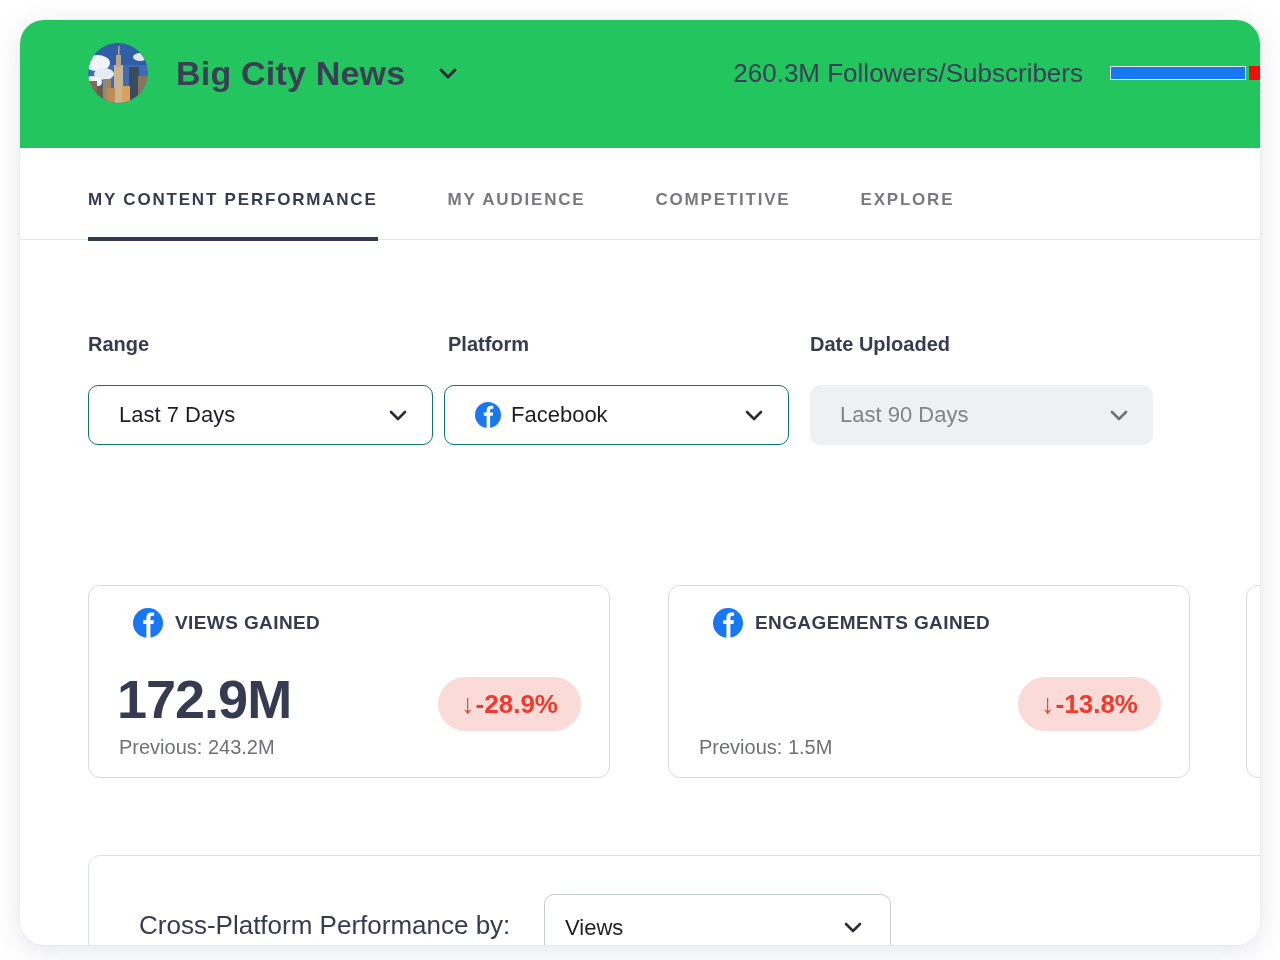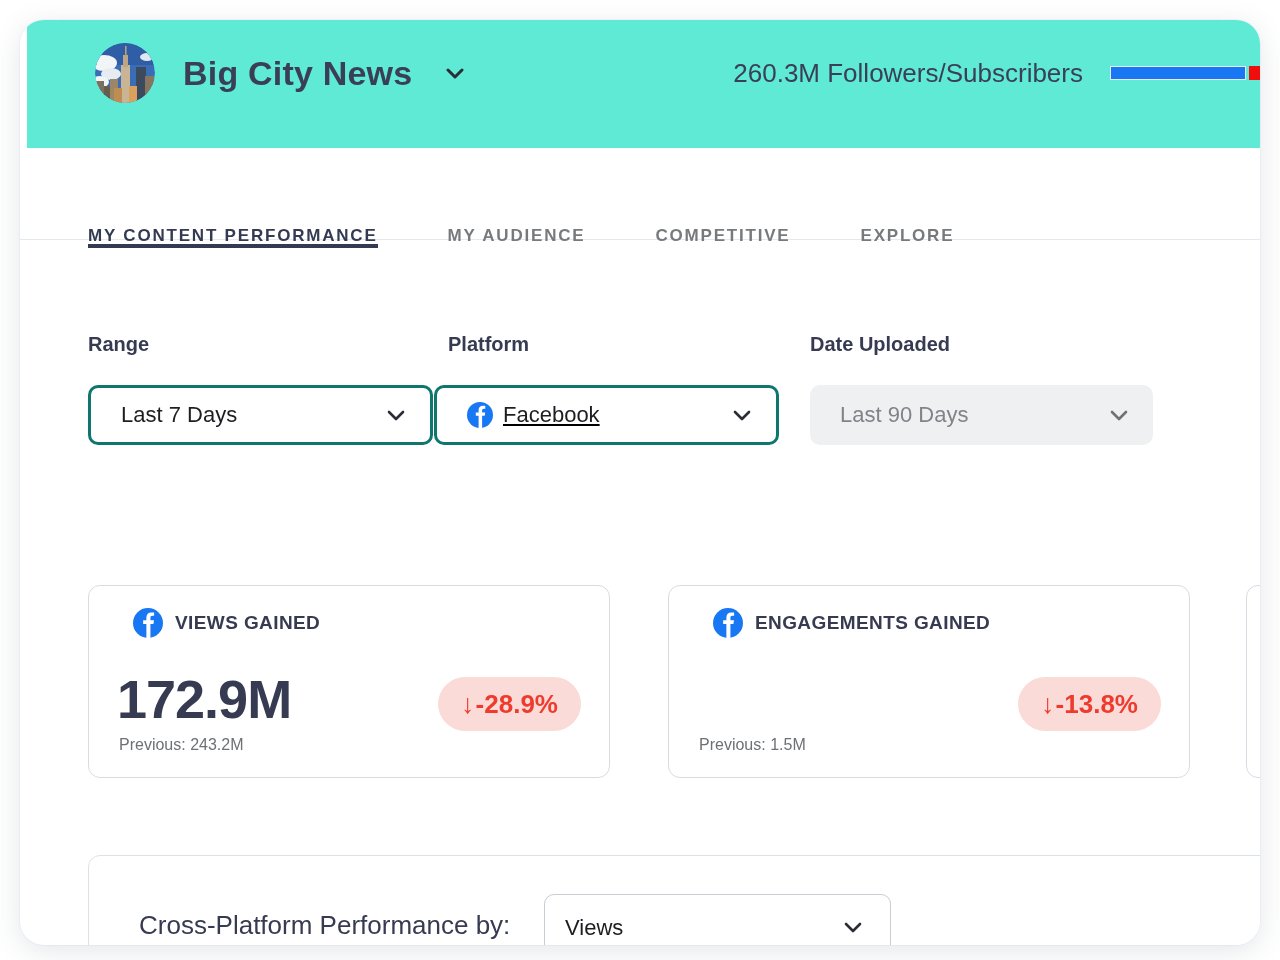--- a/index.html
+++ b/index.html
@@ -6,63 +6,63 @@
   html,body { width:1280px; height:960px; background:#ffffff; overflow:hidden;
               font-family:"Liberation Sans", sans-serif; }
 
   .app-card{
     position:absolute; left:20px; top:20px; width:1240px; height:925px;
     background:#ffffff; border-radius:24px; overflow:hidden;
     box-shadow:0 6px 28px rgba(90,100,120,.16), 0 0 0 1px rgba(150,160,175,.08);
   }
 
   
-  .header{ position:absolute; left:7px; top:0; right:0; height:128px; background:#5eead4; }
+  .header{ position:absolute; left:0; top:0; right:0; height:128px; background:#22c55e; }
   .avatar{ position:absolute; left:68px; top:23px; width:60px; height:60px; border-radius:50%; overflow:hidden; }
   .account{ position:absolute; left:156px; top:0; height:106px; display:flex; align-items:center; gap:34px; }
   .account-name{ font-size:34px; font-weight:700; color:#3a3f55; letter-spacing:.2px; }
   .chev{ width:18px; height:11px; display:inline-block; }
   .followers-wrap{ position:absolute; right:0; top:0; height:106px; display:flex; align-items:center; }
   .followers-label{ font-size:26px; color:#3a3f55; }
   .dist-bar{ display:flex; align-items:center; margin-left:27px; height:14px; }
   .seg-fb{ width:136px; height:14px; border:1px solid #e8eaef; }
   .seg-gap{ width:3px; height:14px; }
   .seg-yt{ width:11px; height:14px; }
 
   
   .tabs{ position:absolute; left:0; right:0; top:170px; height:50px;
          display:flex; gap:70px; padding-left:68px; border-bottom:1px solid #e4e9ec; }
   .tab{ font-size:17px; font-weight:700; letter-spacing:1.8px; color:#77797c;
-        padding-bottom:18px; cursor:pointer; white-space:nowrap;margin-top:36px; }
+        padding-bottom:18px; cursor:pointer; white-space:nowrap; }
   .tab.active{ color:#343a52; border-bottom:4px solid #343a52; margin-bottom:-2px; }
 
   
   .filter-label{ position:absolute; font-size:20px; font-weight:700; color:#363b52; top:313px; }
   .fl-range{ left:68px; } .fl-platform{ left:428px; } .fl-date{ left:790px; }
   .select{ position:absolute; top:365px; height:60px; width:345px; background:#fff;
-           border:3px solid #0f766e; border-radius:10px; display:flex; align-items:center;
+           border:1px solid #0f766e; border-radius:10px; display:flex; align-items:center;
            padding:0 25px 0 30px; cursor:pointer; }
   .select .val{ font-size:22px; color:#1c1e21; }
   .select .spacer{ flex:1; }
-  .sel-range{ left:68px; } .sel-platform{ left:414px;text-decoration:underline; }
+  .sel-range{ left:68px; } .sel-platform{ left:424px; }
   .sel-date{ left:790px; width:343px; background:#eef0f2; border:none; }
   .sel-date .val{ color:#808489; }
   .fb-badge{ width:26px; height:26px; margin-right:10px; flex:0 0 auto; }
 
   
   .mcard{ position:absolute; top:565px; height:193px; width:522px;
           background:#fff; border:1px solid #d8dce0; border-radius:12px; }
   .mcard-1{ left:68px; } .mcard-2{ left:648px; }
   .mcard-partial{ left:1226px; width:300px; }
   .mcard-head{ position:absolute; left:44px; top:22px; display:flex; align-items:center; gap:12px; }
   .fb-icon-lg{ width:30px; height:30px; flex:0 0 auto; }
   .mcard-title{ font-size:19px; font-weight:600; letter-spacing:.4px; color:#363b52; }
   .mcard-value{ position:absolute; left:28px; top:82px; font-size:54px; font-weight:700;
                 letter-spacing:-1px; color:#363b52; }
-  .mcard-prev{ position:absolute; left:30px; top:150px; font-size:16px; color:#6d7075; }
+  .mcard-prev{ position:absolute; left:30px; top:150px; font-size:20px; color:#6d7075; }
   .badge{ position:absolute; right:28px; top:91px; height:54px; border-radius:27px;
           background:#fadbd7; display:flex; align-items:center; padding:0 23px;
           font-size:26px; font-weight:600; color:#ef3b2d; }
   .badge .arrow{ font-size:27px; font-weight:700; margin-right:1px; }
 
   
   .bottom-panel{ position:absolute; left:68px; top:835px; width:1400px; height:220px;
                  background:#fff; border:1px solid #dbe2e7; border-radius:12px; }
   .bp-label{ position:absolute; left:50px; top:54px; font-size:26px; color:#363b52; }
   .bp-select{ position:absolute; left:455px; top:38px; width:347px; height:67px;

